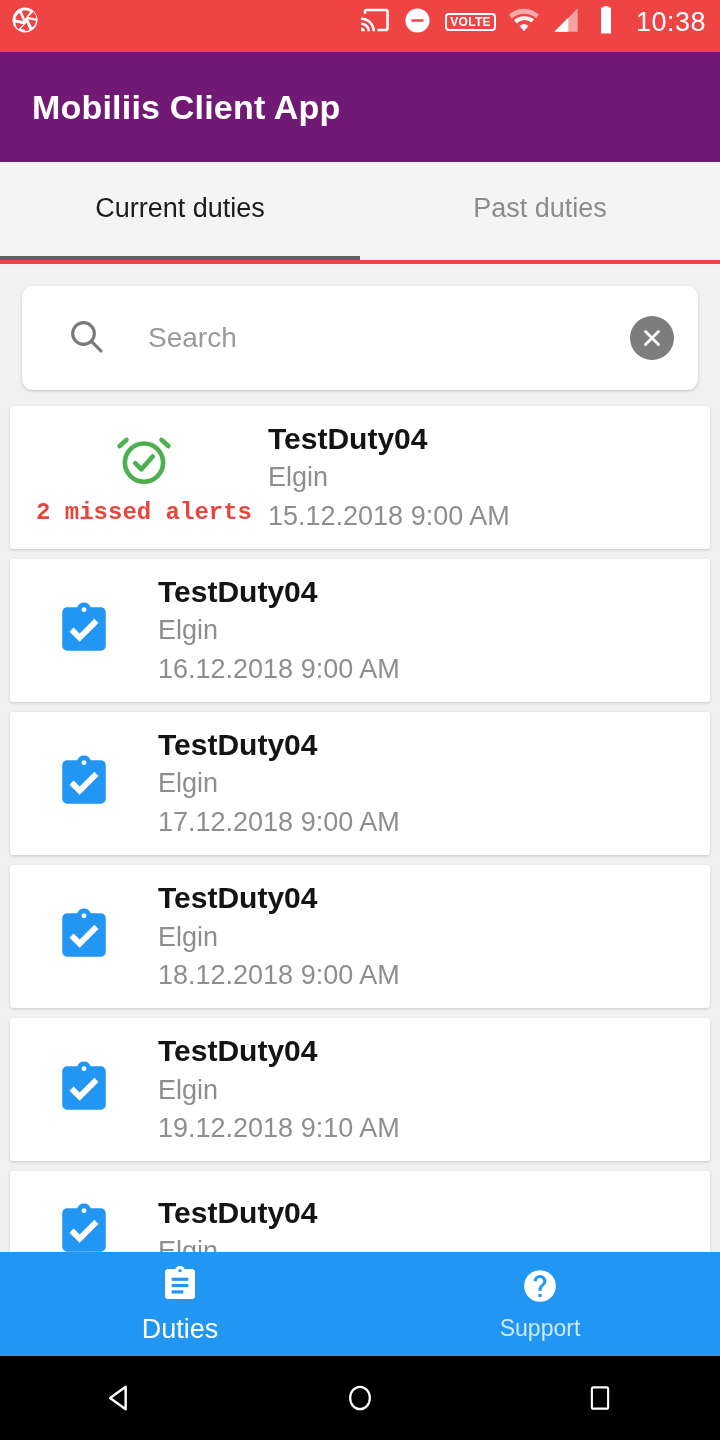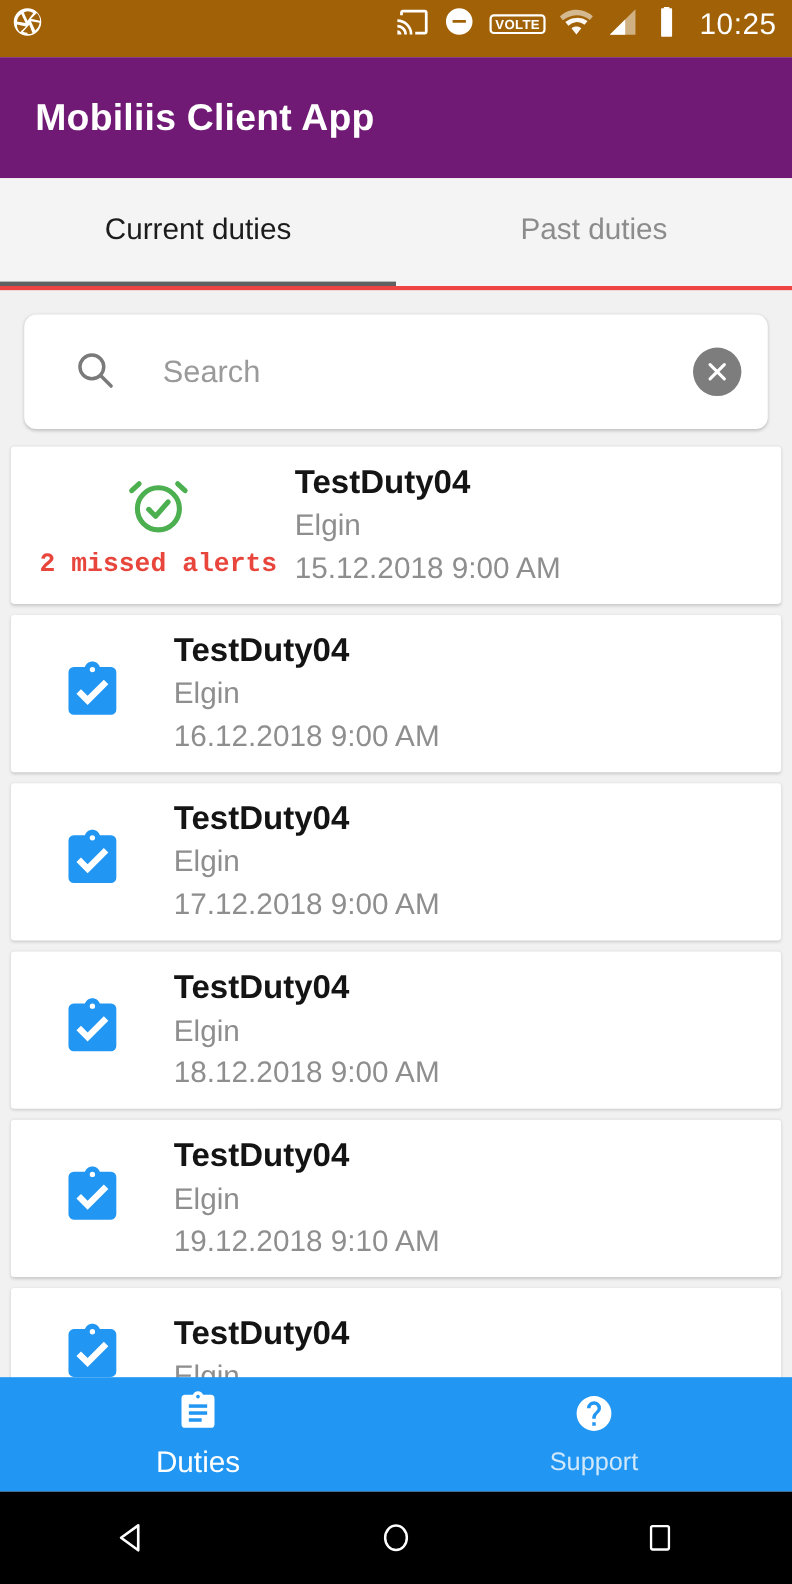--- a/index.html
+++ b/index.html
@@ -5,21 +5,21 @@
   * { margin:0; padding:0; box-sizing:border-box; }
   html, body {
     width:720px; height:1440px;
     font-family:"Liberation Sans", sans-serif;
     background:#f1f1f1; overflow:hidden;
   }
   #app { position:relative; width:720px; height:1440px; display:flex; flex-direction:column; }
 
   
   .statusbar{
-    height:52px; background:#a16207; flex:0 0 52px;
+    height:52px; background:#ef4444; flex:0 0 52px;
     display:flex; align-items:center; padding:0 14px 8px 10px; color:#fff;
   }
   .sb-left{ display:flex; align-items:center; gap:8px; }
   .sb-right{ margin-left:auto; display:flex; align-items:center; gap:13px; }
   .sb-time{ font-size:27px; font-weight:400; letter-spacing:.5px; margin-left:4px; }
   .volte-badge{
     border:2.5px solid #fff; border-radius:4px; font-size:12px; font-weight:bold;
     padding:1px 3px; line-height:1; letter-spacing:.3px;
   }
 
@@ -143,21 +143,21 @@
         <svg width="28" height="28" viewBox="0 0 24 24">
           <path d="M2 22h20V2L2 22z" fill="#ffffff" opacity="0.5"></path>
           <path d="M2 22h12V10L2 22z" fill="#ffffff"></path>
         </svg>
       </span>
       <span>
         <svg width="26" height="30" viewBox="0 0 14 24" fill="#ffffff">
           <path d="M9 2V1H5v1H3.5C3.2 2 3 2.3 3 2.6V22c0 .4.3.7.6.7h6.8c.4 0 .6-.3.6-.7V2.6c0-.3-.2-.6-.5-.6H9z"></path>
         </svg>
       </span>
-      <span class="sb-time">10:25</span>
+      <span class="sb-time">10:38</span>
     </div>
   </div>
 
   <div class="appbar">
     <div class="appbar-title">Mobiliis Client App</div>
   </div>
 
   <div class="tabs">
     <div class="tab active">
       <span>Current duties</span>

